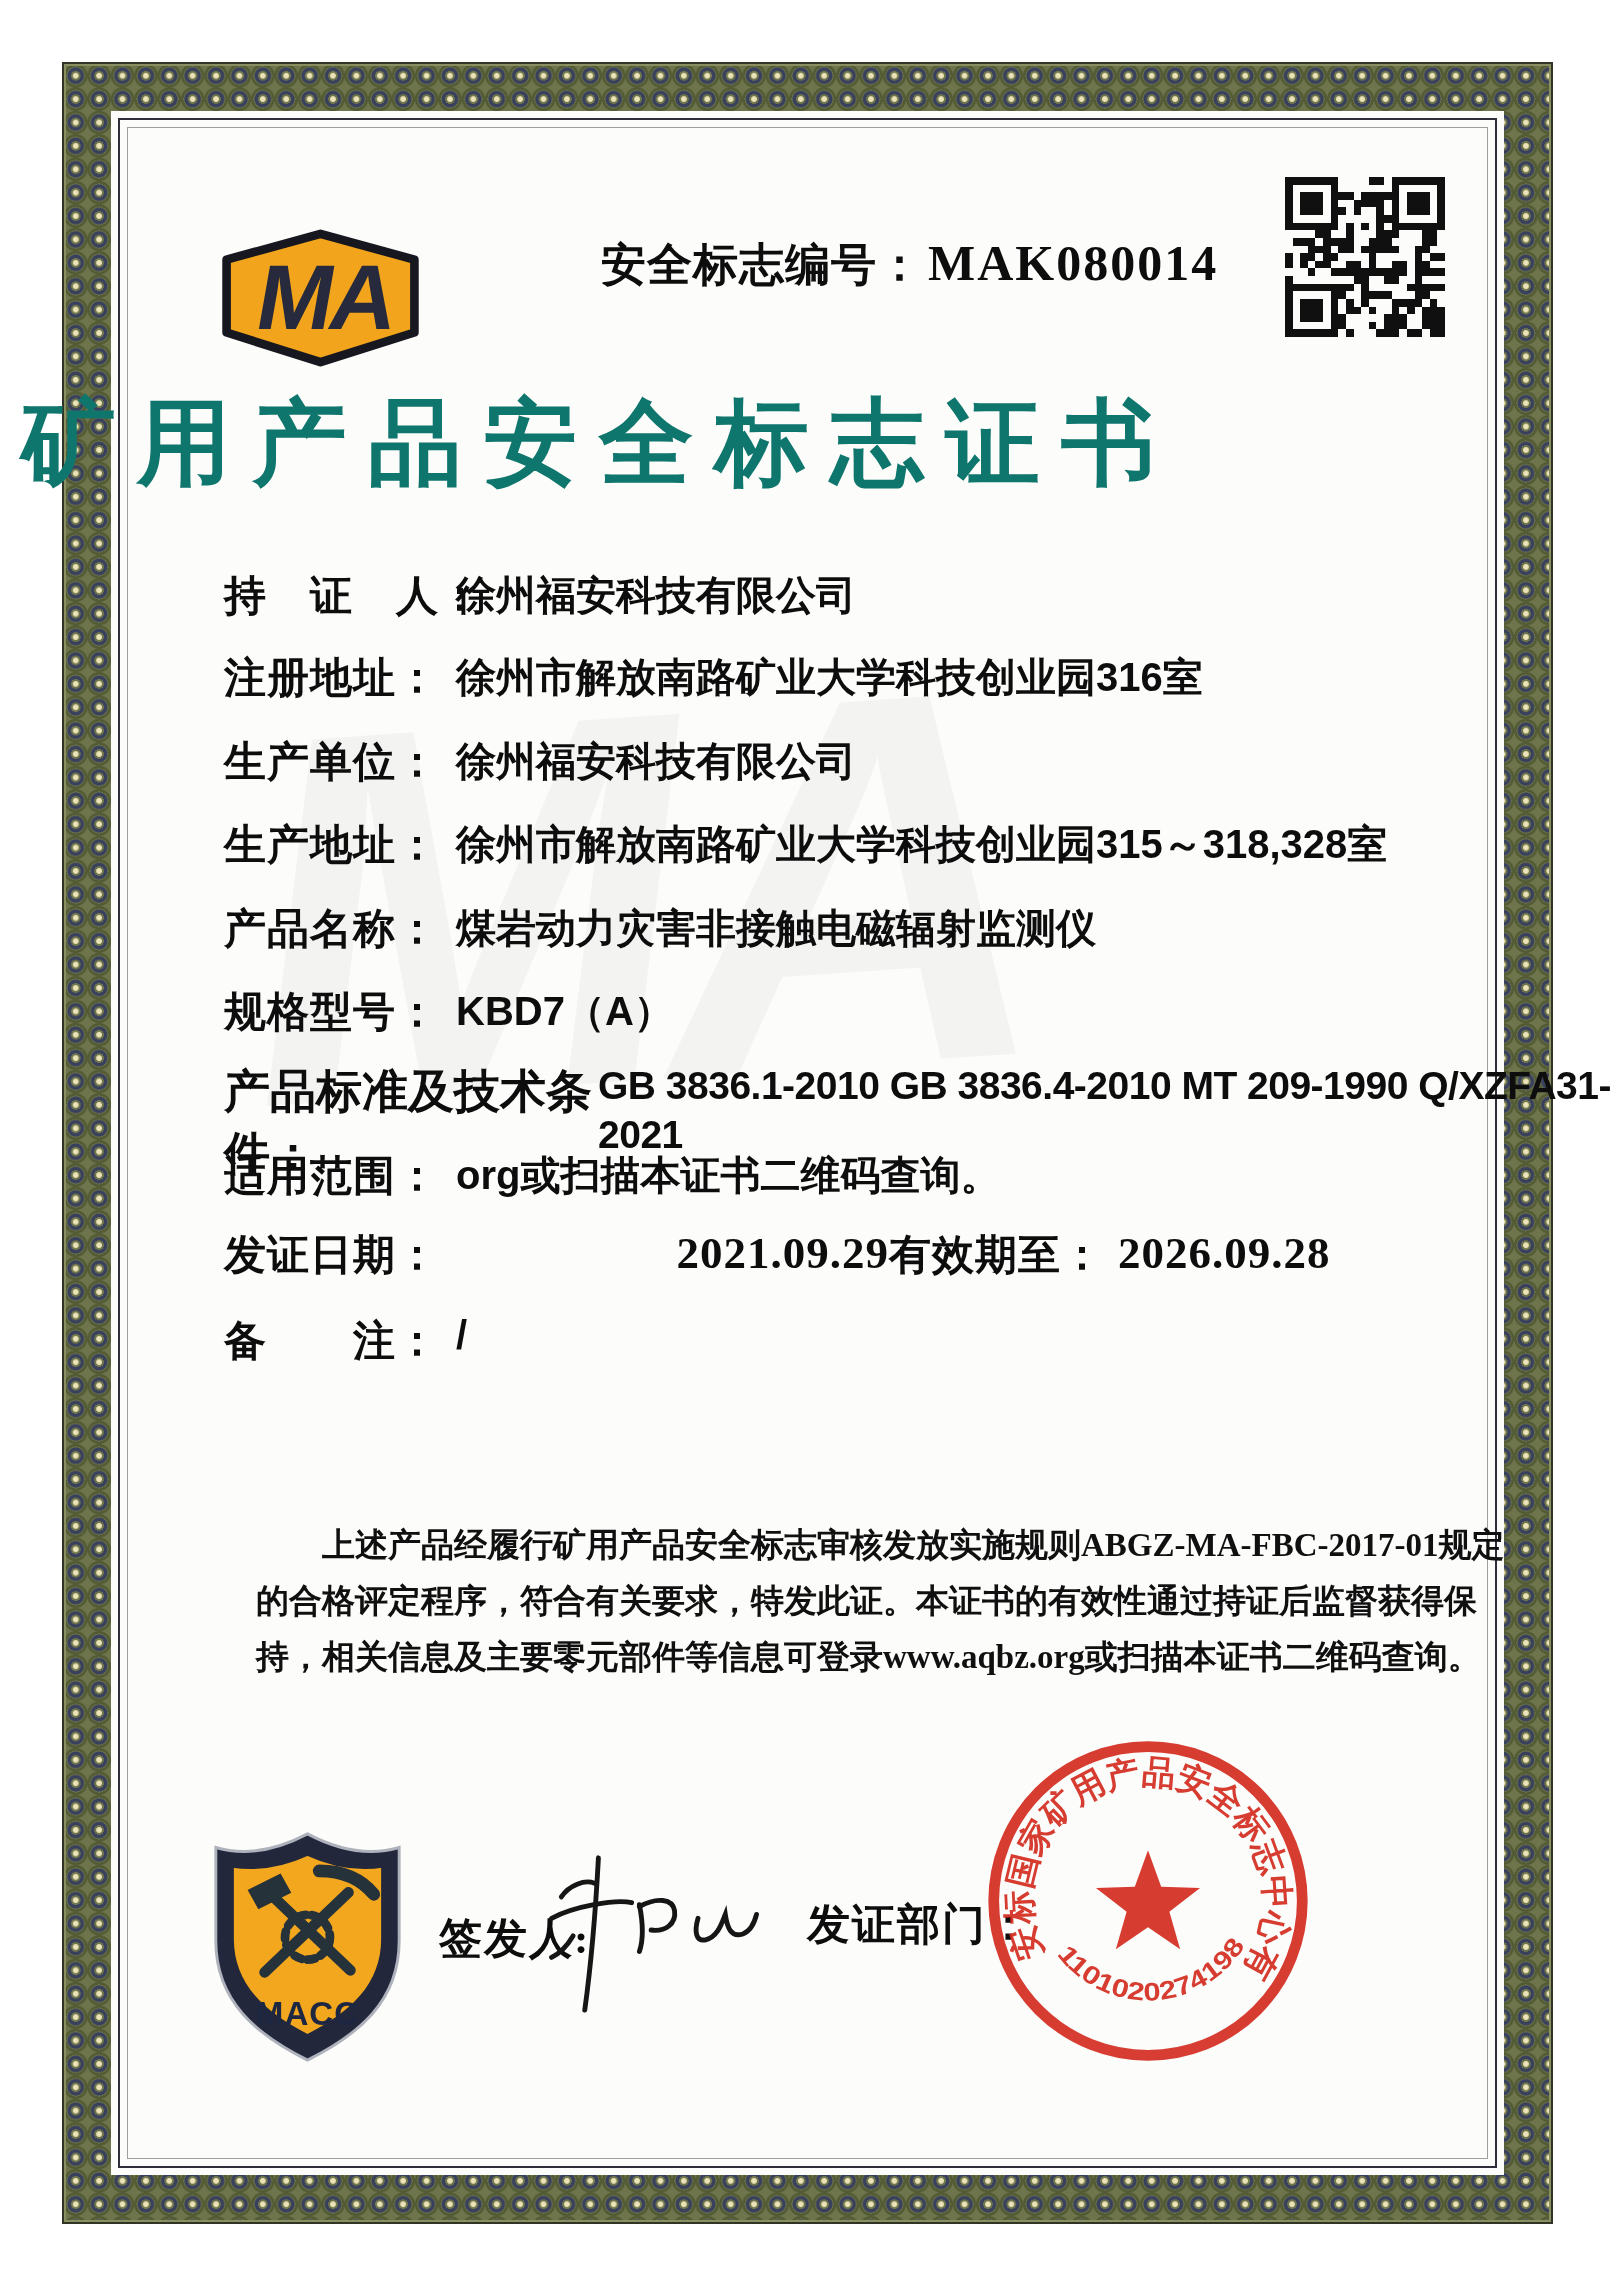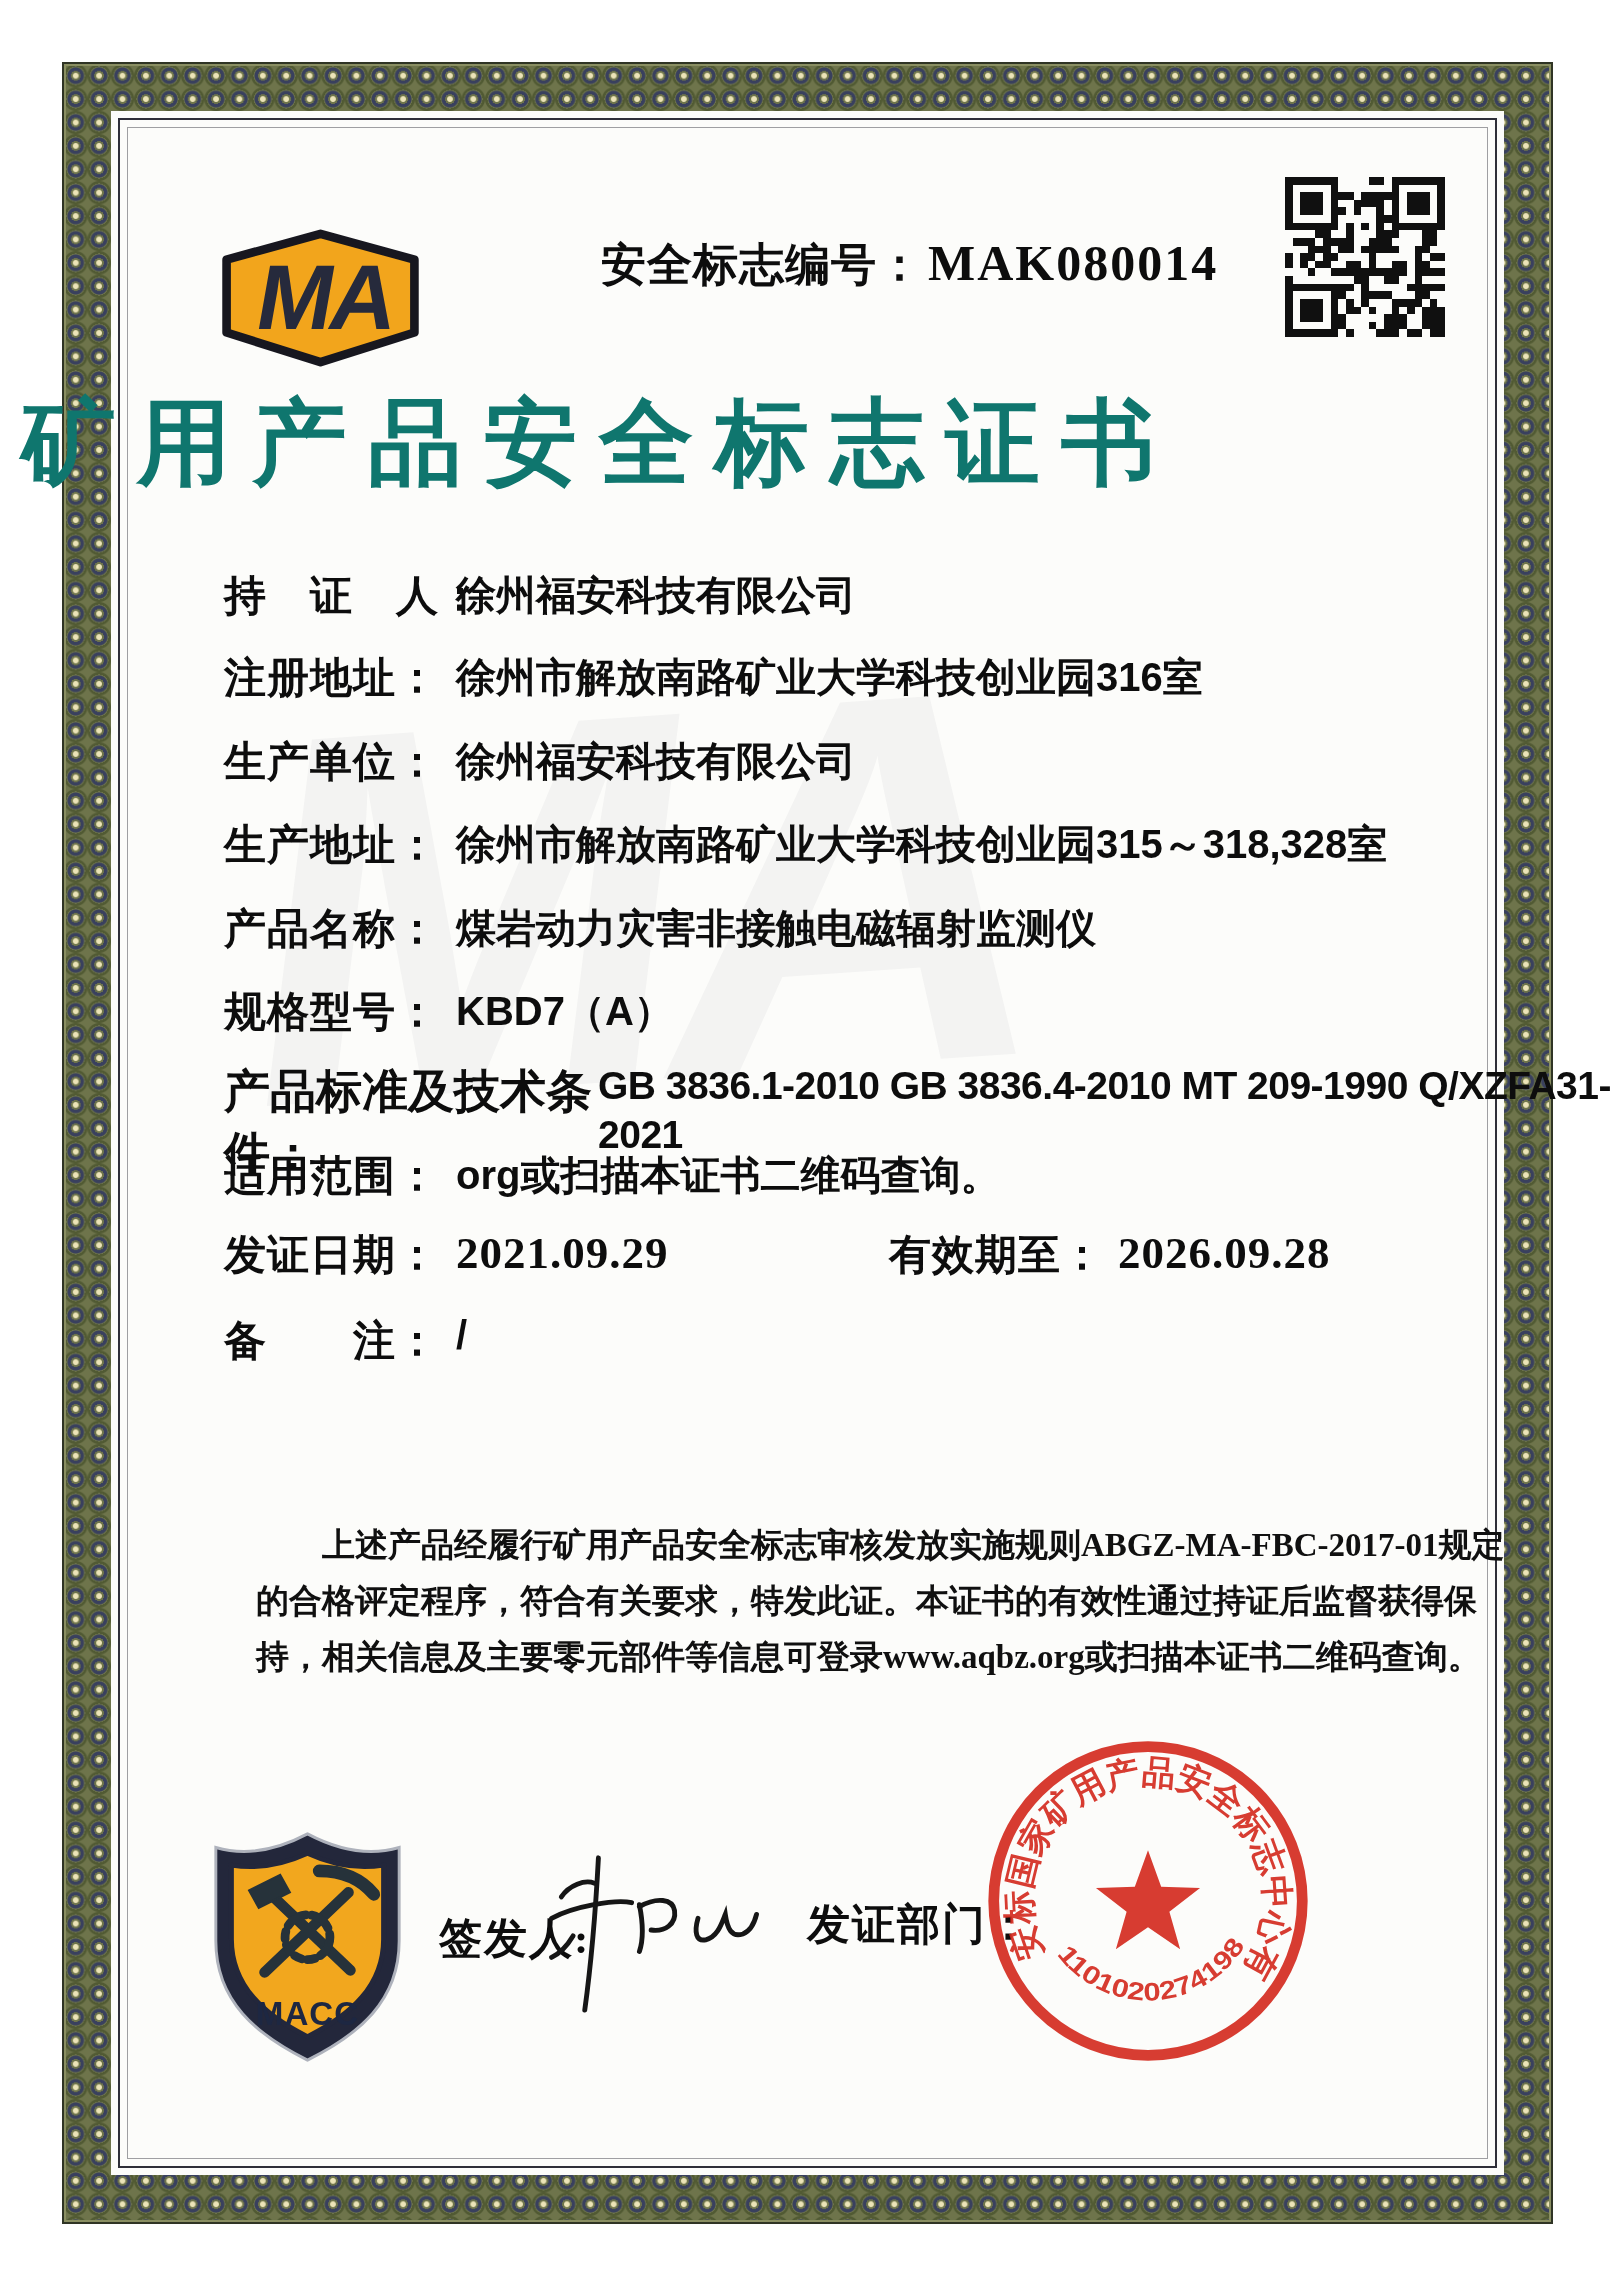--- a/index.html
+++ b/index.html
@@ -37,21 +37,21 @@
     font-size:94px;font-weight:900;letter-spacing:21.5px;padding-left:21.5px;color:#0f766e;
   }
   
   .row{position:absolute;left:224px;white-space:nowrap;}
   .row .lab{display:inline-block;width:232px;font-size:42px;font-weight:700;letter-spacing:1px;vertical-align:top;}
   .row .val{font-size:40px;font-weight:700;}
   .row .val-serif{font-family:"Liberation Serif","DejaVu Serif",serif;font-size:45px;font-weight:700;letter-spacing:1px;}
   .row-flex{position:absolute;left:224px;display:flex;}
   .row-flex .lab{flex:0 0 374px;font-size:46px;font-weight:700;}
   .std-lines div{font-size:39px;font-weight:700;line-height:49px;letter-spacing:-0.5px;}
-  .iw{display:inline-block;}
+  .iw{display:inline-block;text-align:right;}
   
   .stmt{
     position:absolute;left:256px;top:1517px;width:1239px;
     font-family:"Liberation Serif","DejaVu Serif",serif;
     font-size:33px;font-weight:700;line-height:56px;color:#101010;white-space:nowrap;
   }
   .stmt .indent{text-indent:66px;}
   
   .sig-label,.dept-label{
     position:absolute;font-family:"Liberation Serif","DejaVu Serif",serif;

